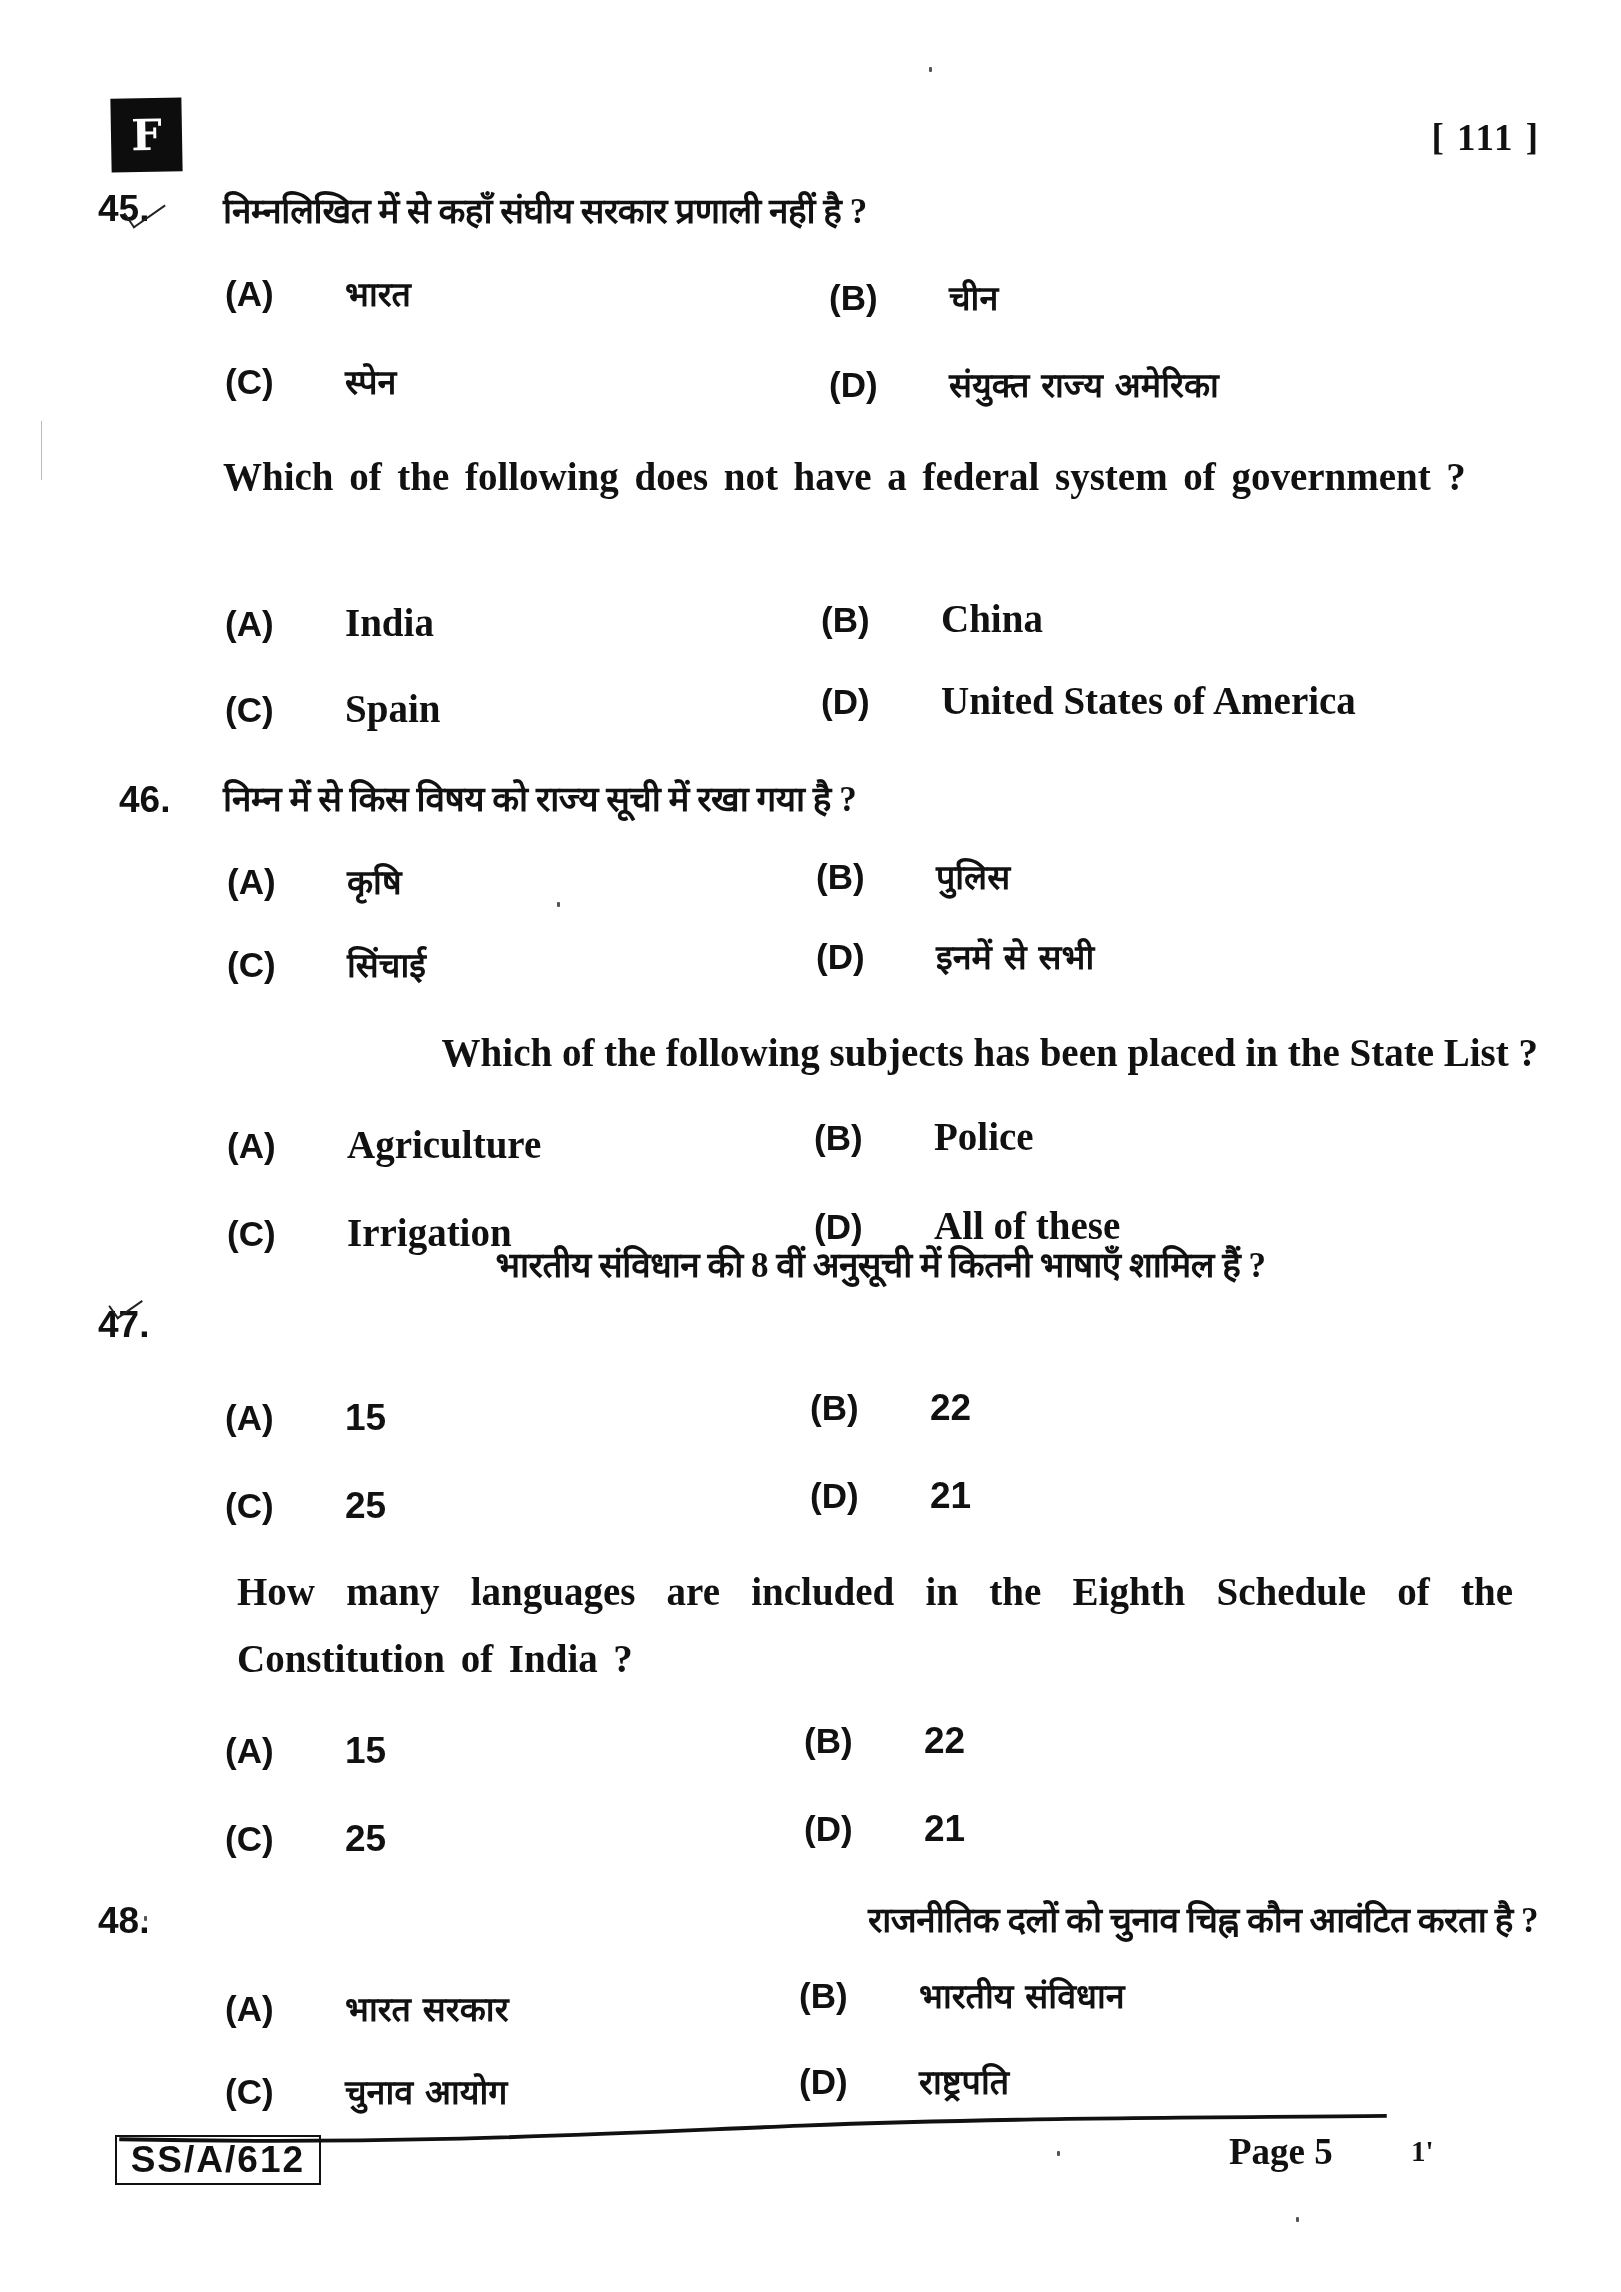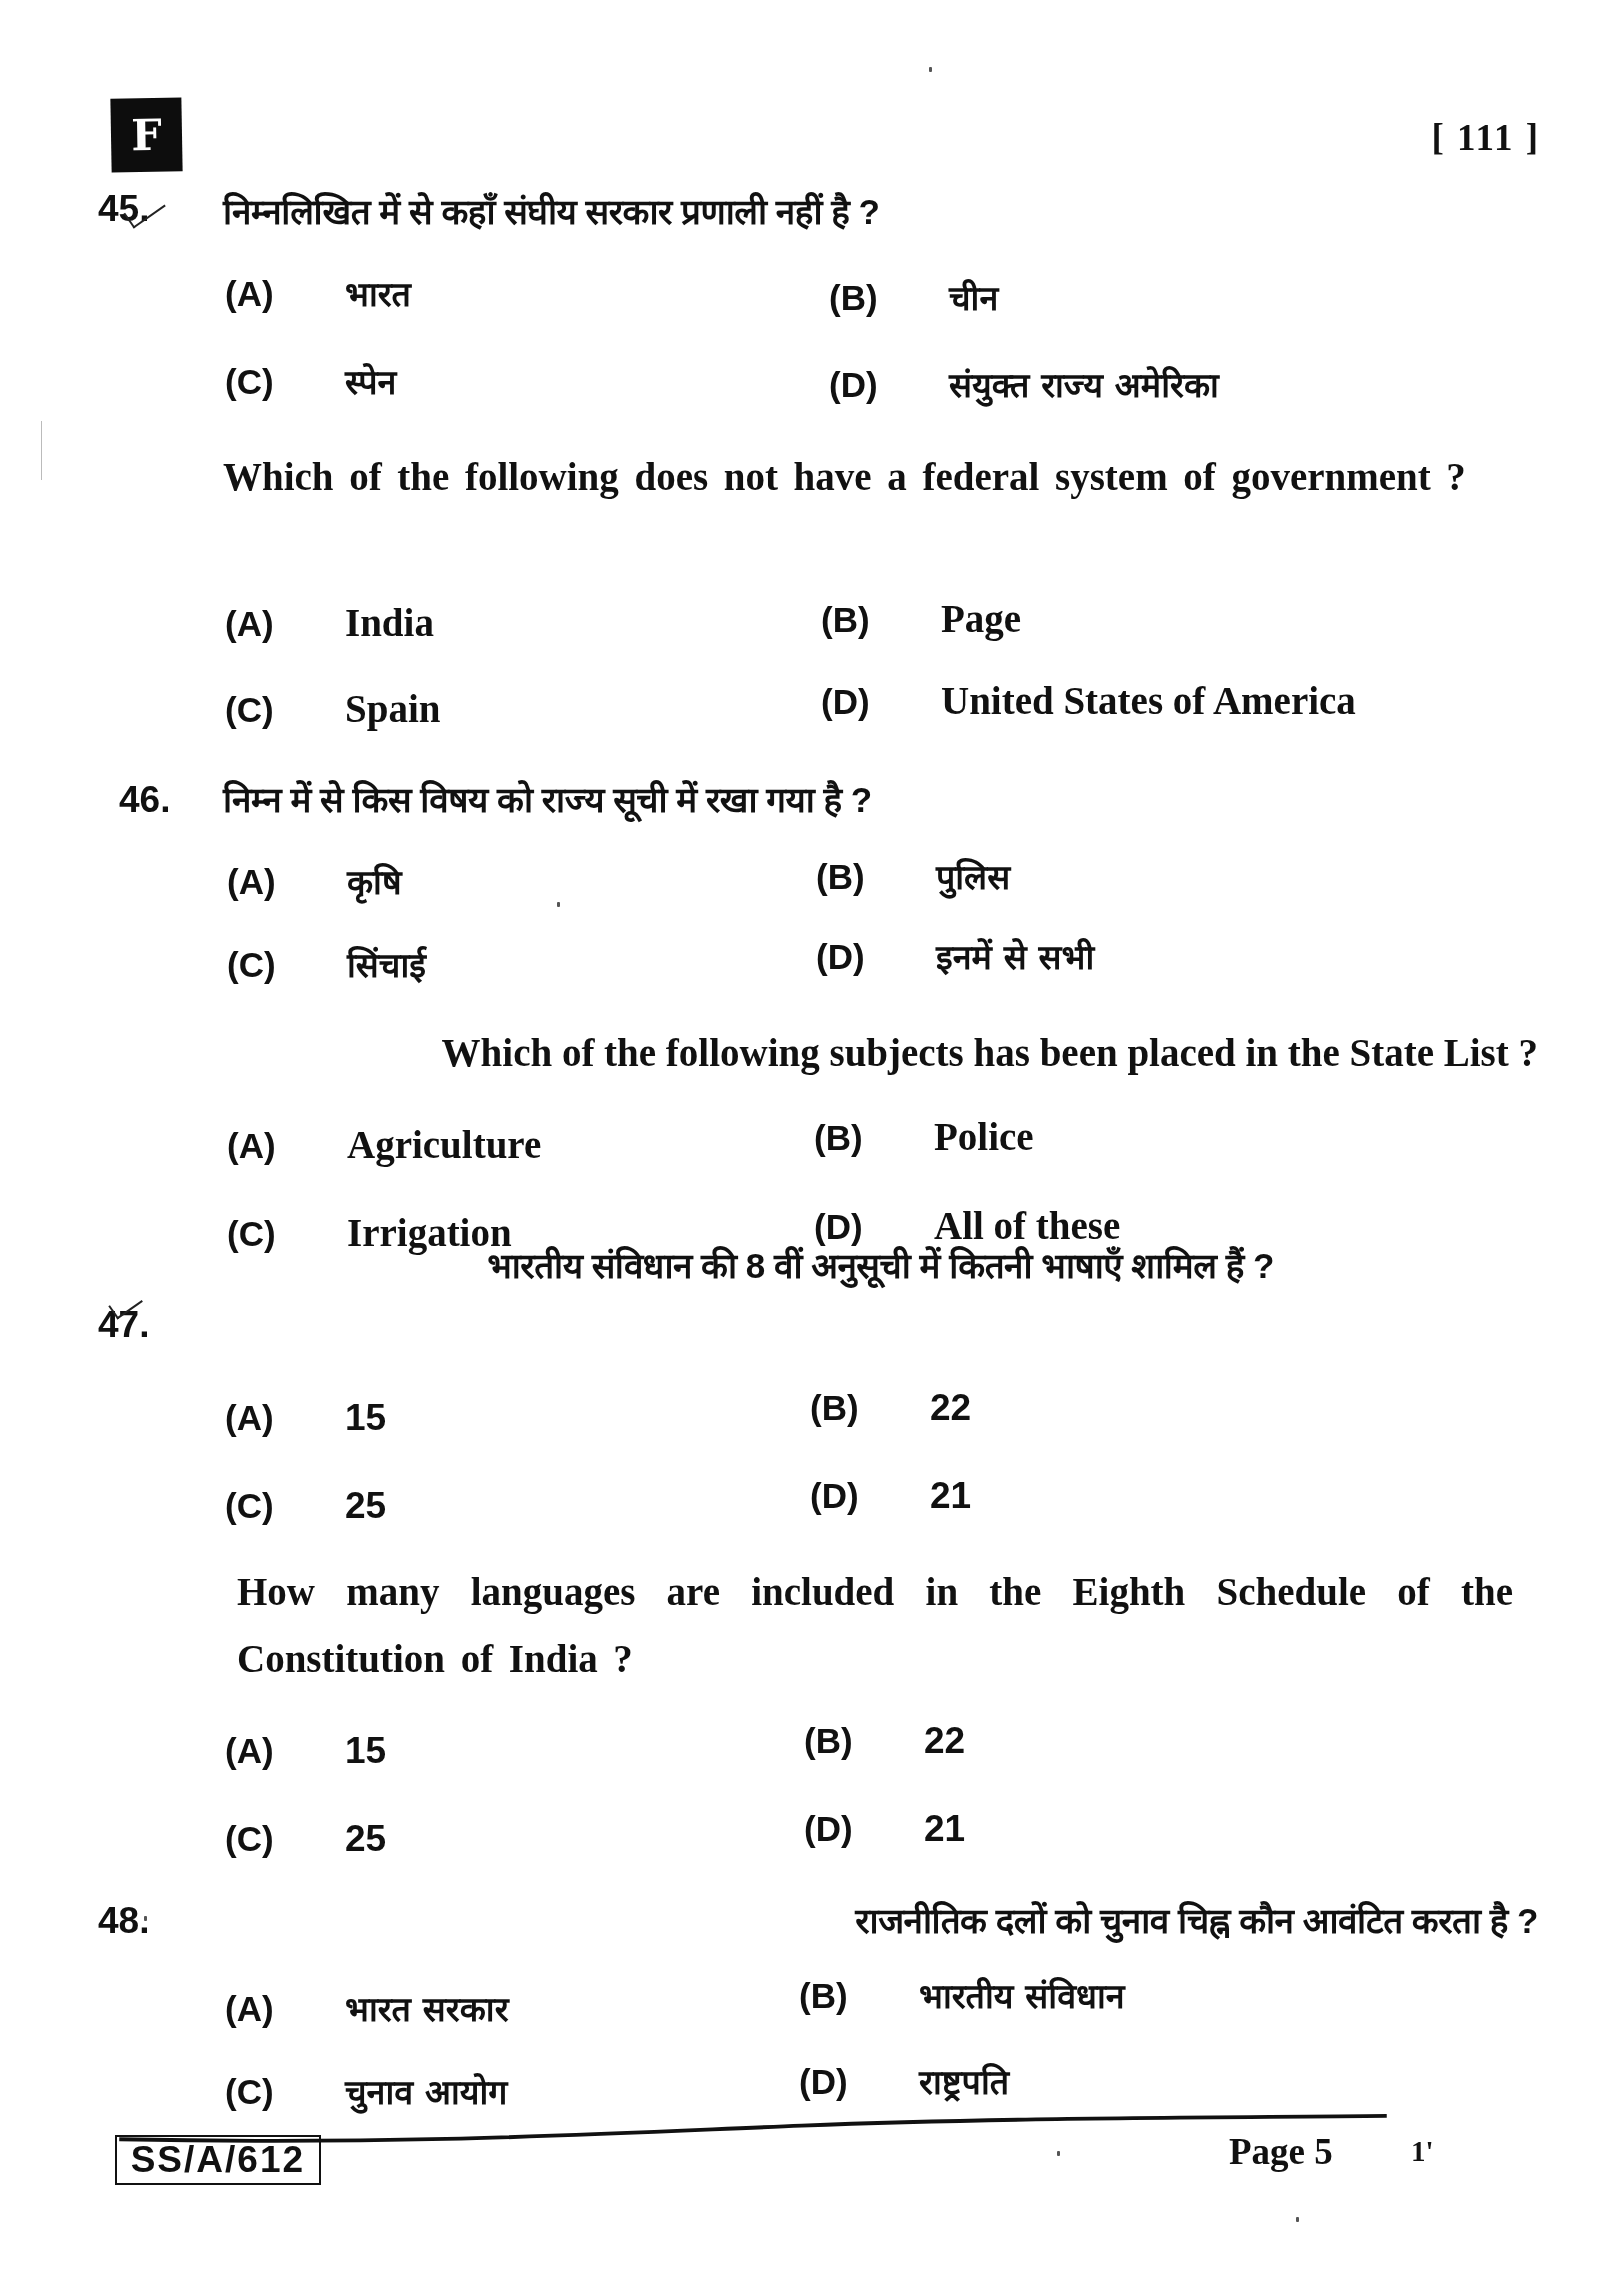--- a/index.html
+++ b/index.html
@@ -53,21 +53,21 @@
     .q-text {
       position: absolute;
       left: 223px;
       right: 83px;
       font-weight: bold;
       font-size: 36px;
       line-height: 67px;
       color: #111;
     }
     .q-text.hi {
-      font-family: Liberation Sans, sans-serif;
+      font-family: Liberation Serif, serif;
       font-size: 35px;
       letter-spacing: -0.5px;
     }
     .q-text.en {
       font-family: "Liberation Serif", serif;
       font-size: 39px;
       text-align: right;
     }
     .q-text.justify {
       text-align: justify;
@@ -182,21 +182,21 @@
   </div>
 
   <div class="q-text en justify" style="top:443px;">Which of the following does not have a federal system of government ?</div>
 
   <div class="opt" style="left:225px; top:600px;">
     <span class="lbl">(A)</span>
     <span class="val en">India</span>
   </div>
   <div class="opt" style="left:821px; top:596px;">
     <span class="lbl">(B)</span>
-    <span class="val en">Page</span>
+    <span class="val en">China</span>
   </div>
   <div class="opt" style="left:225px; top:686px;">
     <span class="lbl">(C)</span>
     <span class="val en">Spain</span>
   </div>
   <div class="opt" style="left:821px; top:678px;">
     <span class="lbl">(D)</span>
     <span class="val en">United States of America</span>
   </div>
 

